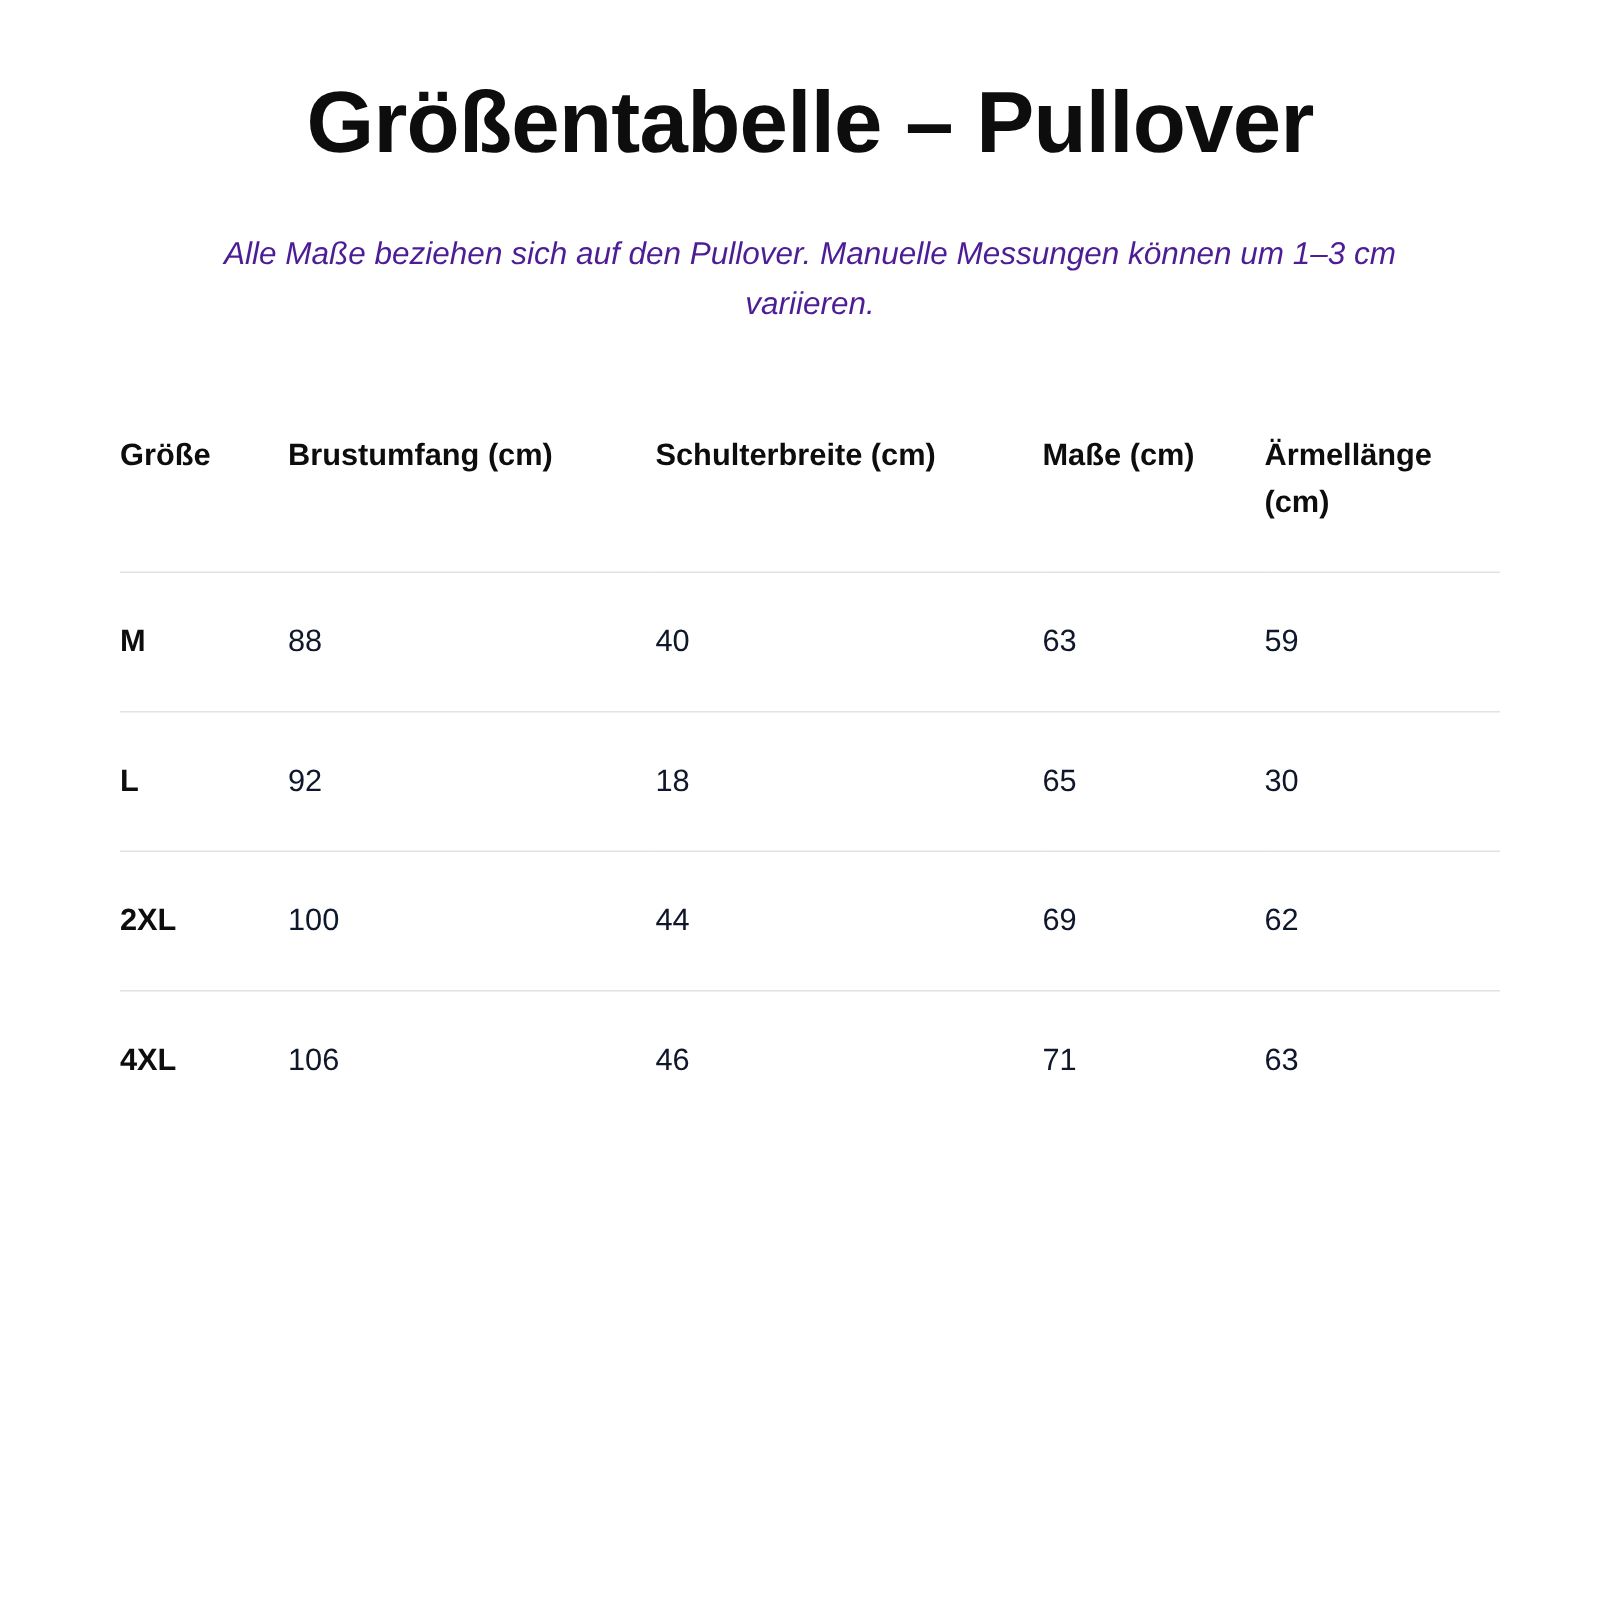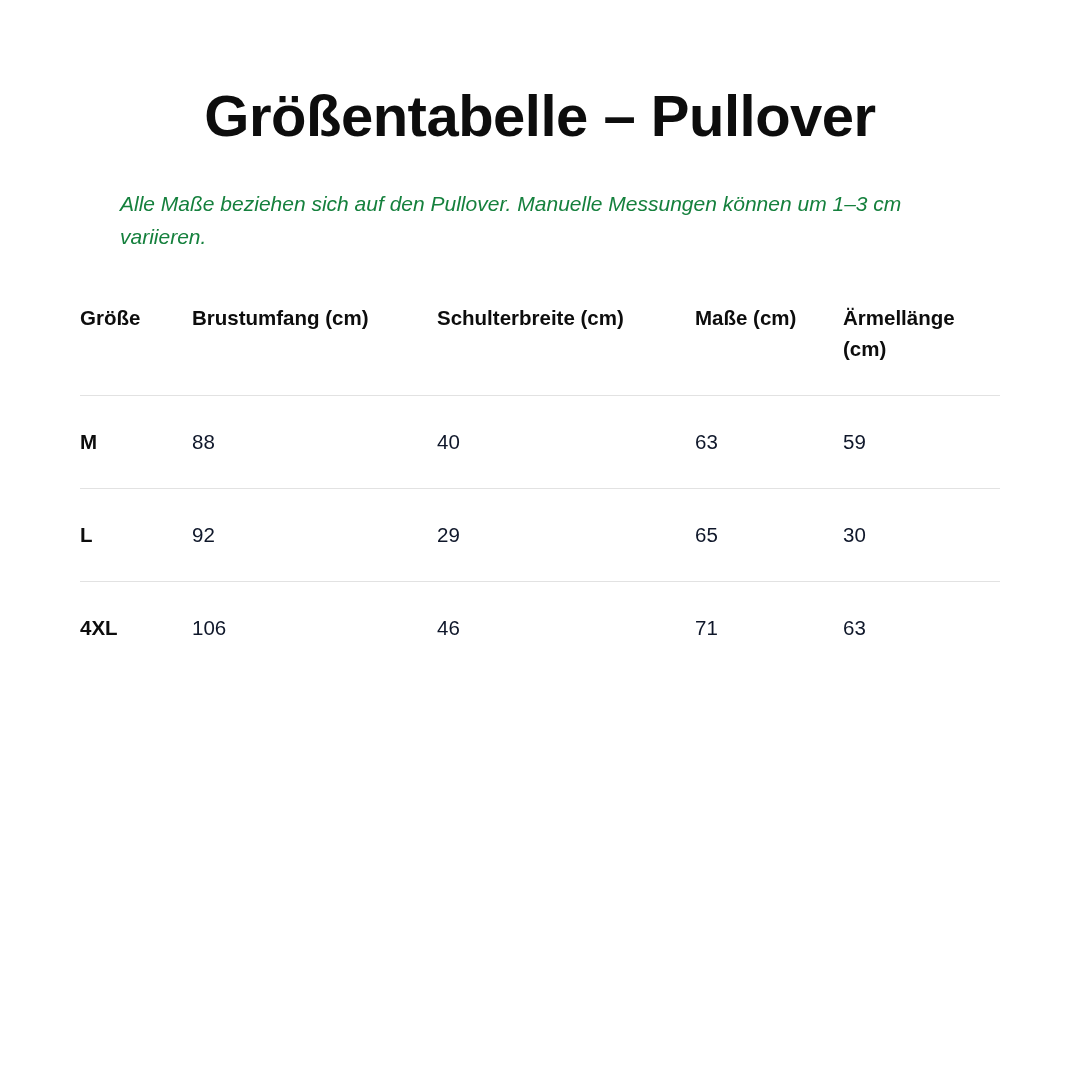--- a/index.html
+++ b/index.html
@@ -11,46 +11,47 @@
     height: 1080px;
     background: #ffffff;
     font-family: "Liberation Sans", sans-serif;
     color: #111111;
     overflow: hidden;
   }
   .page {
     width: 1080px;
     height: 1080px;
     box-sizing: border-box;
-    padding: 62px 80px 0 80px;
+    padding: 28px 80px 0 80px;
     display: flex;
     flex-direction: column;
   }
   .title {
     font-size: 58px;
     font-weight: 700;
     letter-spacing: -0.5px;
     text-align: center;
     line-height: 1.18;
     margin: 20px 0 0 0;
     color: #0d0d0d;
   }
   .subtitle {
     font-size: 21px;
     font-style: italic;
+    text-align: center;
     line-height: 1.55;
-    color: #15803d;
+    color: #4c1d95;
     margin: 38px auto 0 auto;
     max-width: 840px;
     font-weight: 400;
   }
   table.size-table {
     width: 100%;
     border-collapse: collapse;
-    margin-top: 48px;
+    margin-top: 68px;
     table-layout: fixed;
   }
   table.size-table th {
     text-align: left;
     font-size: 20.5px;
     font-weight: 700;
     color: #0d0d0d;
     padding: 0 0 30px 0;
     vertical-align: top;
     line-height: 1.55;
@@ -103,23 +104,30 @@
       <tr>
         <td class="size-cell">M</td>
         <td>88</td>
         <td>40</td>
         <td>63</td>
         <td>59</td>
       </tr>
       <tr>
         <td class="size-cell">L</td>
         <td>92</td>
-        <td>29</td>
+        <td>18</td>
         <td>65</td>
         <td>30</td>
+      </tr>
+      <tr>
+        <td class="size-cell">2XL</td>
+        <td>100</td>
+        <td>44</td>
+        <td>69</td>
+        <td>62</td>
       </tr>
       <tr>
         <td class="size-cell">4XL</td>
         <td>106</td>
         <td>46</td>
         <td>71</td>
         <td>63</td>
       </tr>
     </tbody>
   </table>

